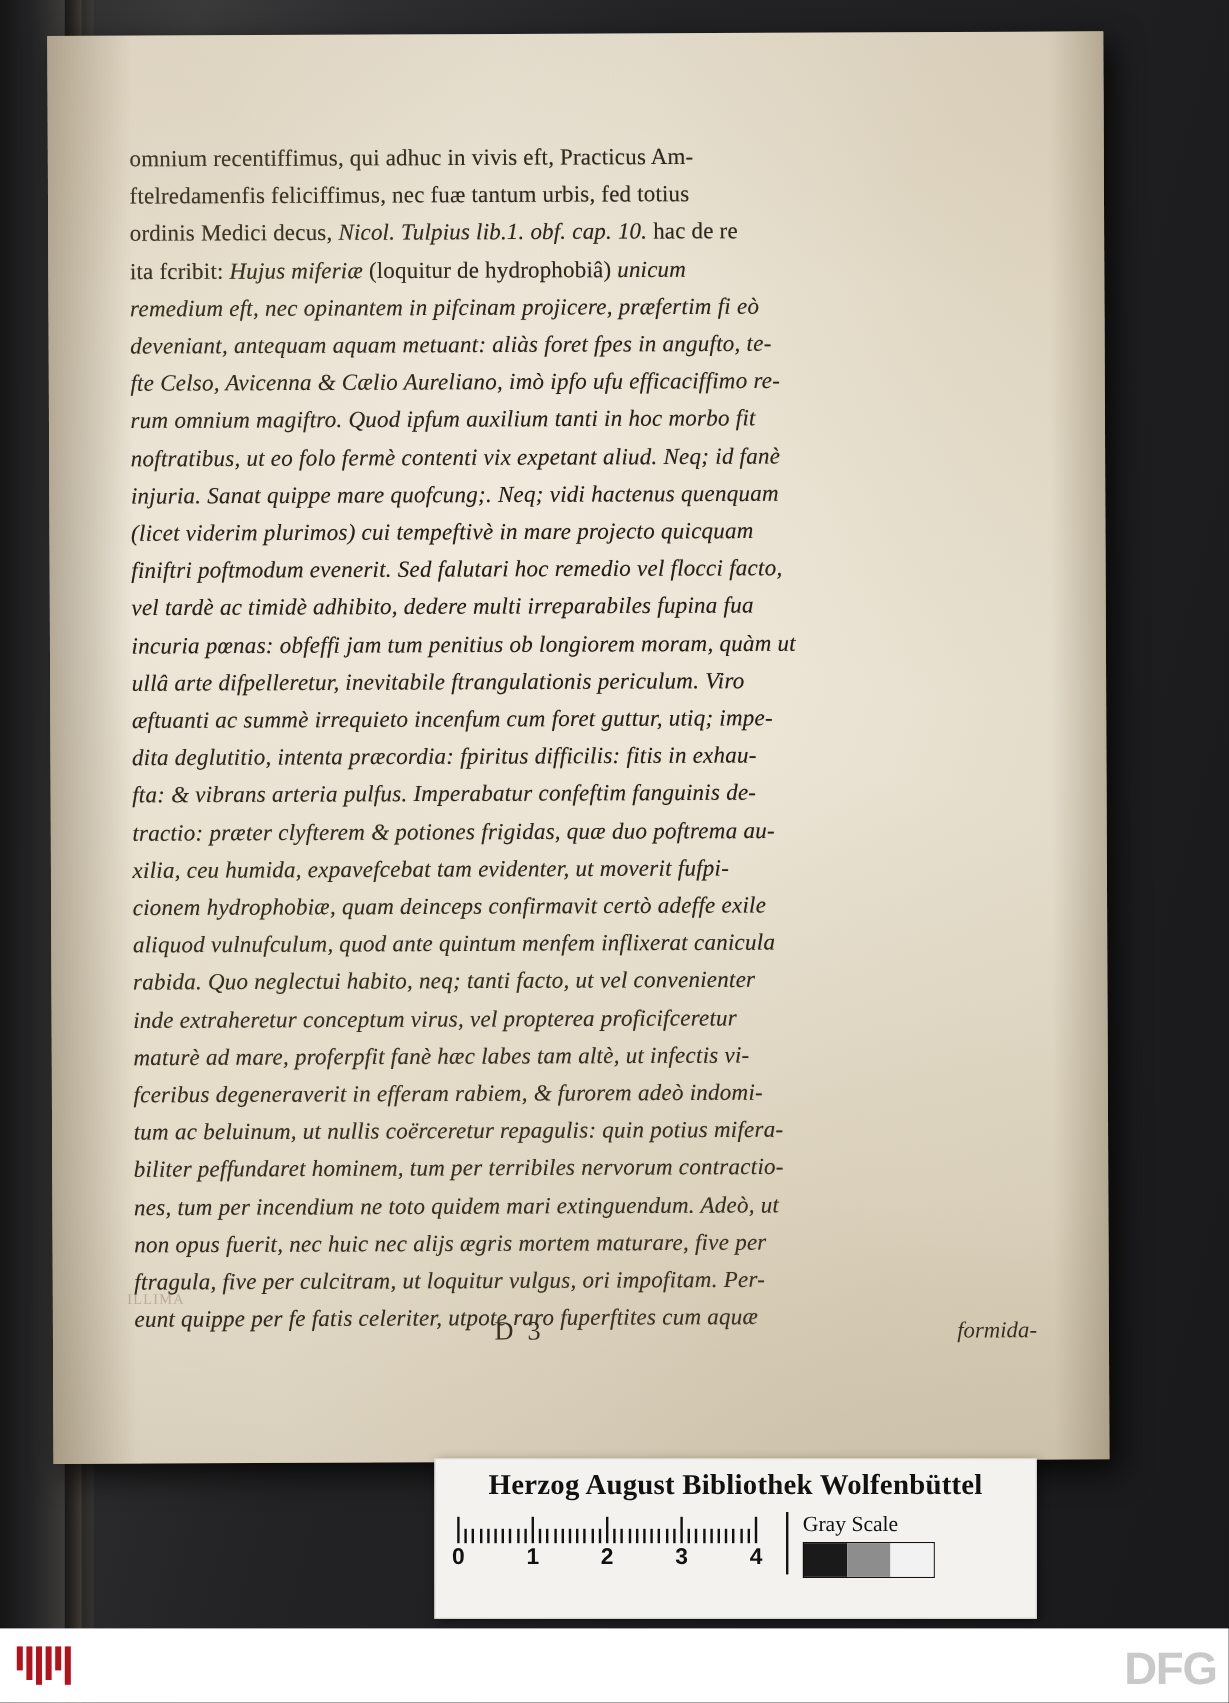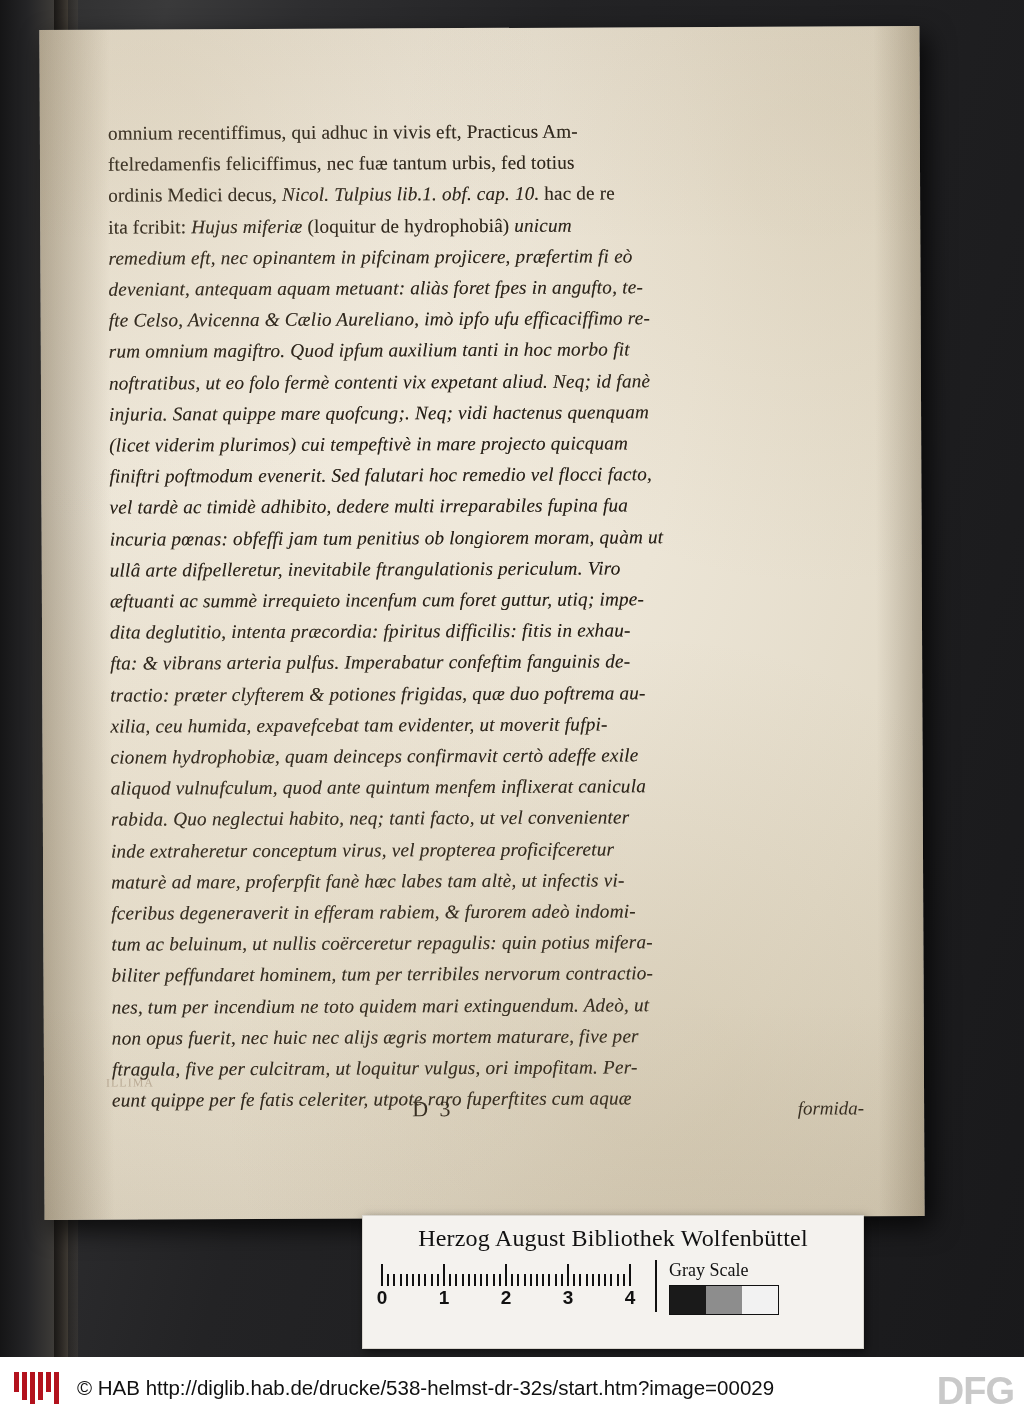--- a/index.html
+++ b/index.html
@@ -142,21 +142,21 @@
     top: 1215px;
     width: 500px;
     height: 132px;
     background: #f4f2ee;
     border: 1px solid #d9d6cf;
     box-shadow: 2px 3px 9px rgba(0,0,0,0.5);
   }
   #target-title {
     text-align: center;
     font-family: "Liberation Serif", serif;
-    font-weight: normal;
+    font-weight: bold;
     font-size: 24px;
     color: #111;
     margin-top: 9px;
     letter-spacing: 0.2px;
   }
   #target-lower {
     display: flex;
     align-items: flex-start;
     margin-top: 8px;
     padding: 0 10px;
@@ -380,17 +380,16 @@
 
   <div id="footer-bar">
     <div id="hab-logo">
       <div class="logo-bar short" style="background: rgb(179, 18, 29);"></div>
       <div class="logo-bar" style="background: rgb(179, 18, 29);"></div>
       <div class="logo-bar tall" style="background: rgb(179, 18, 29);"></div>
       <div class="logo-bar" style="background: rgb(179, 18, 29);"></div>
       <div class="logo-bar short" style="background: rgb(179, 18, 29);"></div>
       <div class="logo-bar tall" style="background: rgb(179, 18, 29);"></div>
     </div>
-    <div id="footer-credit">© HAB http://diglib.hab.de/drucke/538-helmst-dr-32s/start.htm?image=00029</div>
     <div id="dfg-logo">DFG</div>
   </div>
 
 </div>
 
 </body></html>

